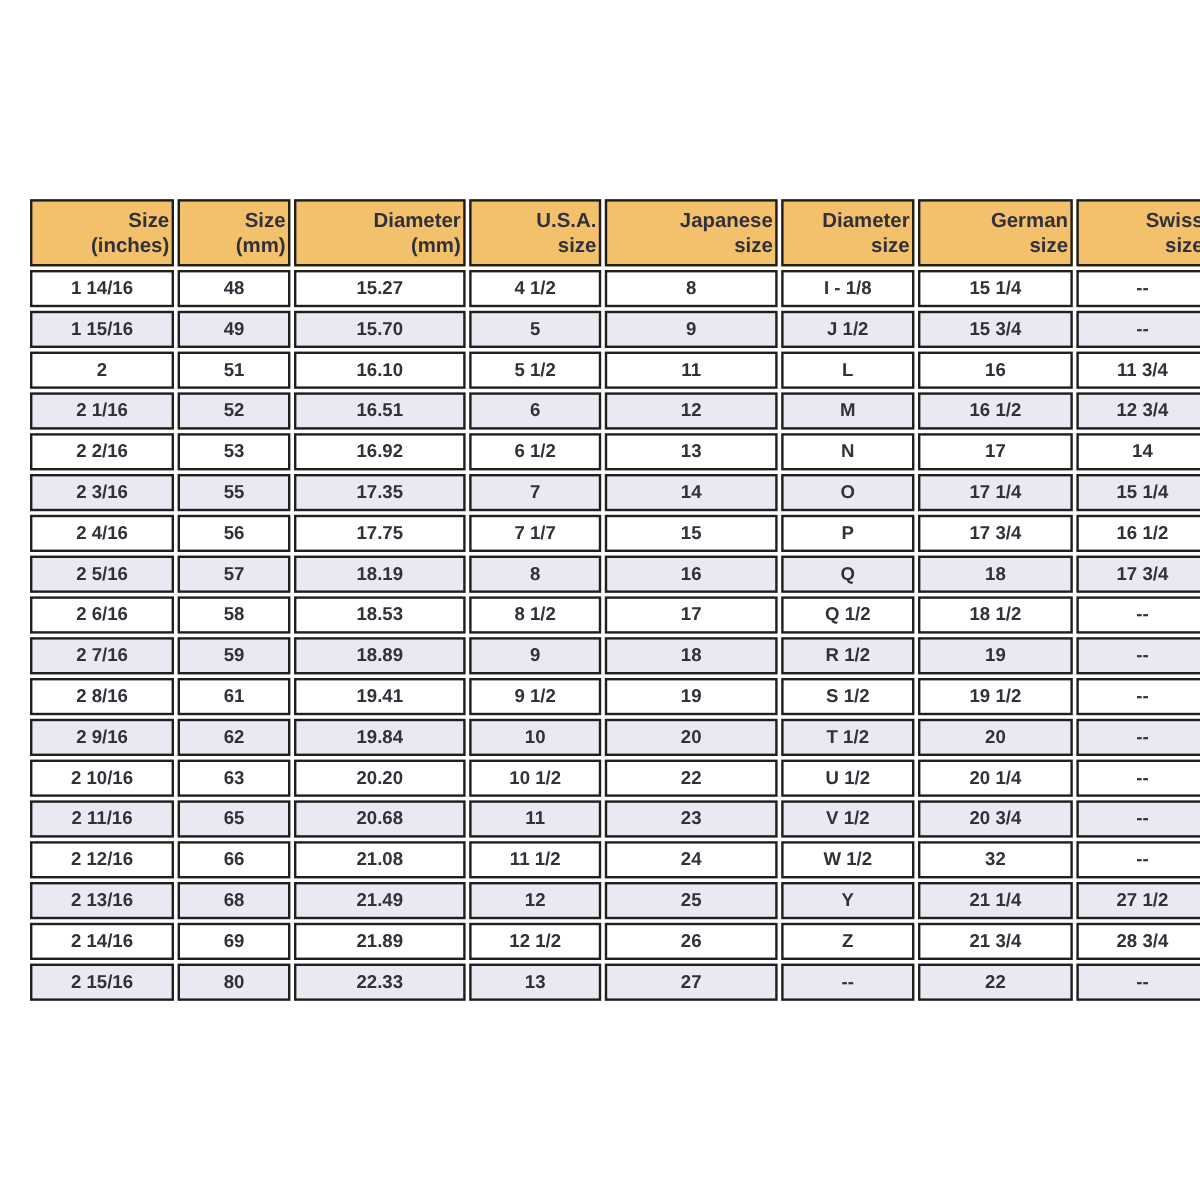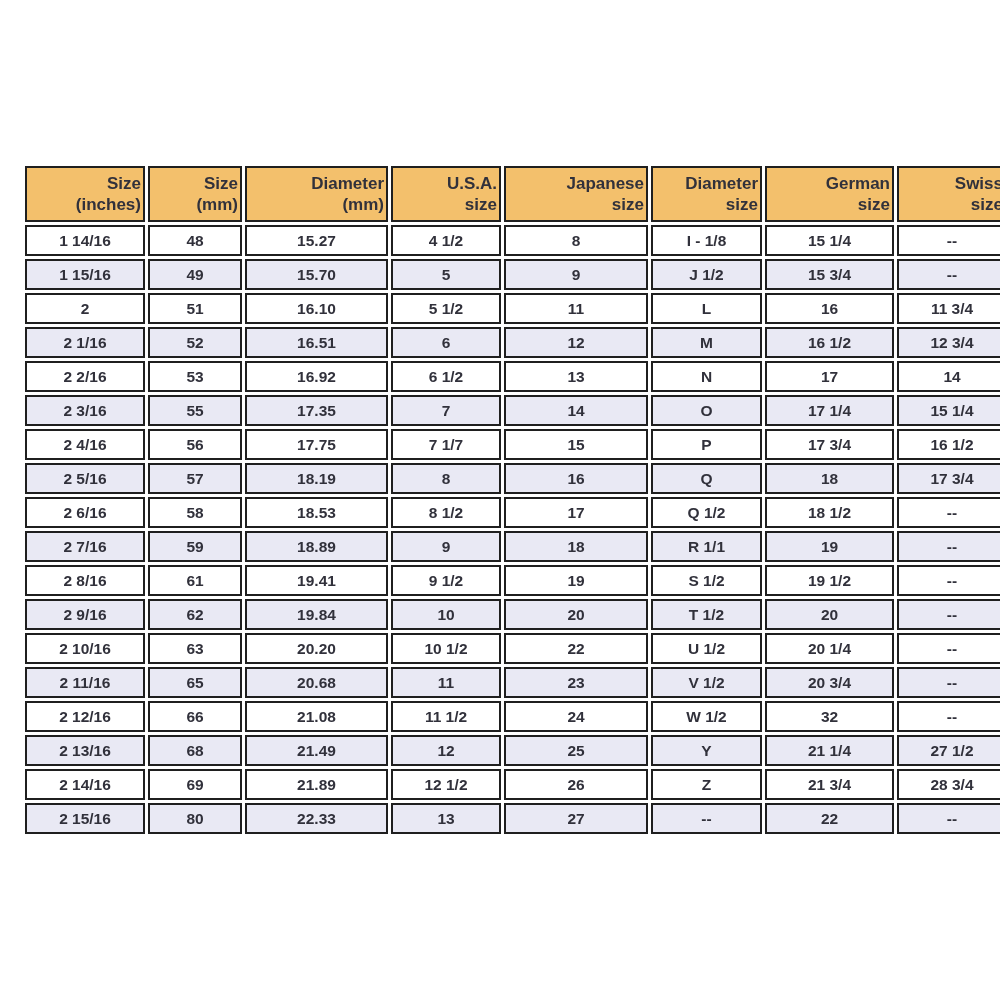--- a/index.html
+++ b/index.html
@@ -178,21 +178,21 @@
           <td>Q 1/2</td>
           <td>18 1/2</td>
           <td>--</td>
         </tr>
         <tr>
           <td>2 7/16</td>
           <td>59</td>
           <td>18.89</td>
           <td>9</td>
           <td>18</td>
-          <td>R 1/1</td>
+          <td>R 1/2</td>
           <td>19</td>
           <td>--</td>
         </tr>
         <tr>
           <td>2 8/16</td>
           <td>61</td>
           <td>19.41</td>
           <td>9 1/2</td>
           <td>19</td>
           <td>S 1/2</td>

